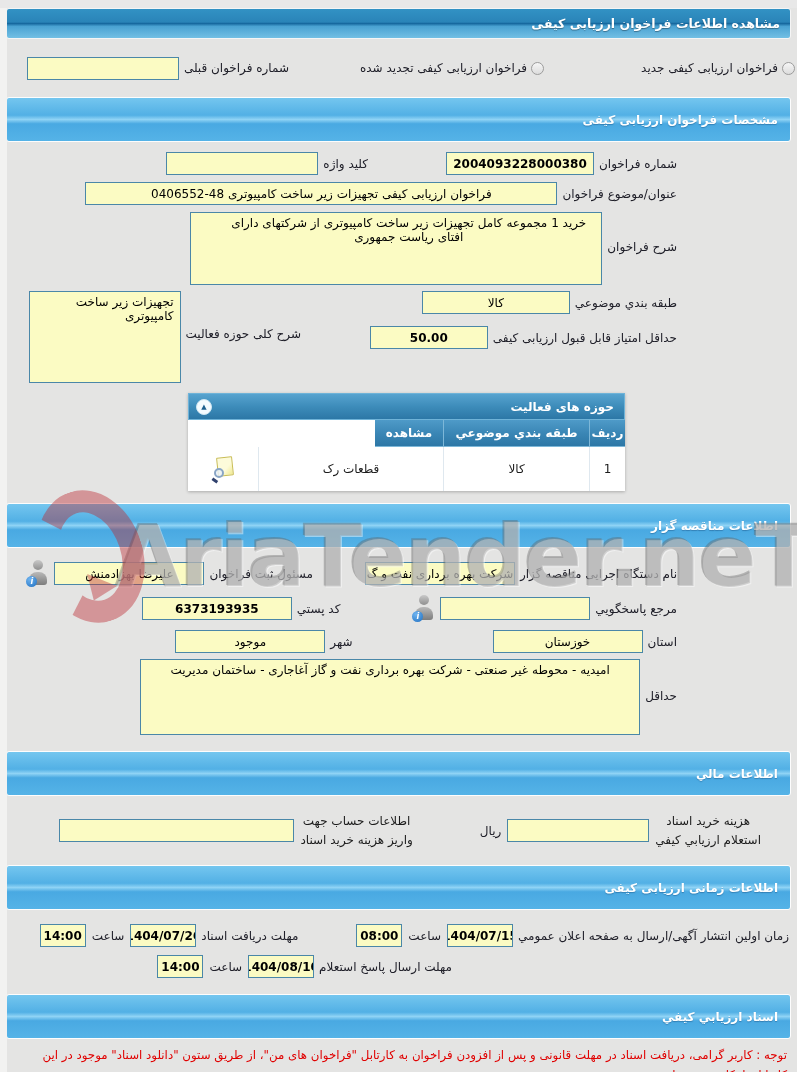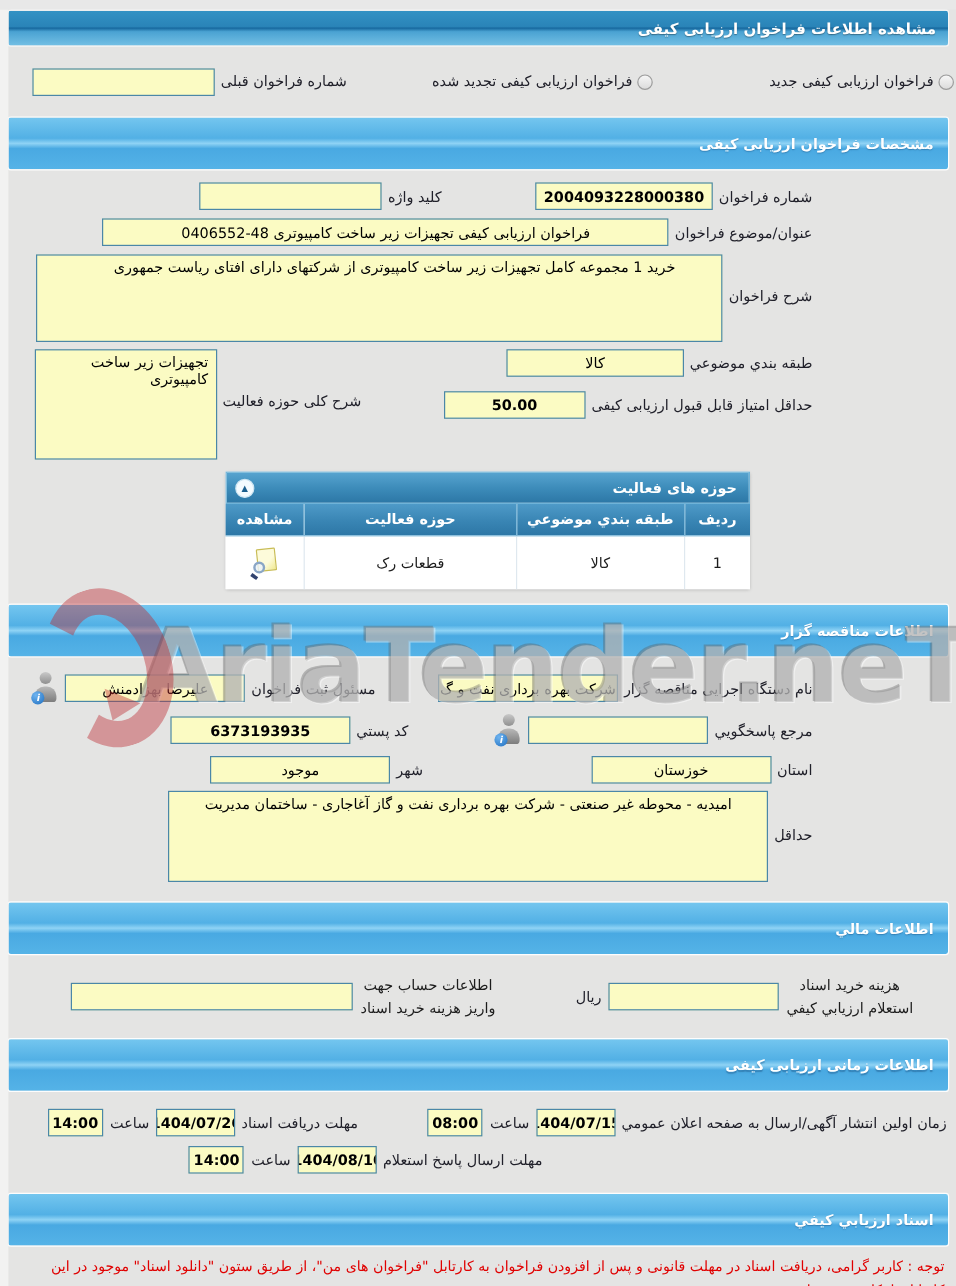--- a/index.html
+++ b/index.html
@@ -69,21 +69,21 @@
     background:linear-gradient(180deg,#4e9ac8 0%,#3985b4 55%,#2d77a6 100%);
     color:#fff; font-weight:bold; font-size:12px; height:27px;
     display:flex; align-items:center; justify-content:center;
     border-left:1px solid #7db7d8; border-bottom:1px solid #7db7d8;
   }
   .acttbl-row { display:flex; background:#fff; }
   .acttbl-row .td {
     height:44px; display:flex; align-items:center; justify-content:center;
     border-left:1px solid #dfe8ef; font-size:12px;
   }
-  .c-row { width:58px;text-align:center; } .c-cat { width:146px; } .c-field { width:185px; } .c-view { width:68px; border-left:none !important; }
+  .c-row { width:36px;text-align:center; } .c-cat { width:146px; } .c-field { width:185px; } .c-view { width:68px; border-left:none !important; }
 
   .view-icon { position:relative; width:24px; height:24px; cursor:pointer; }
   .view-icon .note {
     position:absolute; top:0; right:3px; width:16px; height:19px;
     background:linear-gradient(135deg,#fdfbda 60%,#f0e98f); border:1px solid #c9bd55;
     border-radius:1px; transform:rotate(-6deg);
   }
   .view-icon .lens {
     position:absolute; bottom:3px; left:2px; width:10px; height:10px; border-radius:50%;
     border:2px solid #8aa6c6; background:rgba(235,243,250,.8);
@@ -186,21 +186,21 @@
     <span class="ipt" style="width:152px;"></span>
   </div>
 
   <div class="frow" style="margin-top:7px; padding-right:120px;">
     <span class="lbl">عنوان/موضوع فراخوان</span>
     <span class="ipt" style="width:472px;">فراخوان ارزیابی کیفی تجهیزات زیر ساخت کامپیوتری  48-0406552</span>
   </div>
 
   <div class="frow" style="margin-top:7px; padding-right:120px; align-items:flex-start;">
     <span class="lbl" style="margin-top:28px;">شرح فراخوان</span>
-    <div class="tarea" style="width:572px; height:73px; text-align:center;padding-left:31px;">خرید 1 مجموعه کامل تجهیزات زیر ساخت کامپیوتری از شرکتهای دارای افتای ریاست جمهوری</div>
+    <div class="tarea" style="width:412px; height:73px; text-align:center;padding-left:31px;">خرید 1 مجموعه کامل تجهیزات زیر ساخت کامپیوتری از شرکتهای دارای افتای ریاست جمهوری</div>
   </div>
 
   <div style="display:flex; margin-top:6px; padding-right:120px;">
     <div style="width:370px;">
       <div class="frow">
         <span class="lbl">طبقه بندي موضوعي</span>
         <span class="ipt" style="width:148px;">کالا</span>
       </div>
       <div class="frow" style="margin-top:12px;">
         <span class="lbl">حداقل امتیاز قابل قبول ارزیابی کیفی</span>
@@ -214,21 +214,20 @@
   </div>
 
   <div class="acttbl">
     <div class="acttbl-title">
       <span>حوزه های فعالیت</span>
       <span class="collapse-btn">▲</span>
     </div>
     <div class="acttbl-head">
       <div class="th c-row">ردیف</div>
       <div class="th c-cat">طبقه بندي موضوعي</div>
-      <div class="th c-field">حوزه فعالیت</div>
       <div class="th c-view">مشاهده</div>
     </div>
     <div class="acttbl-row">
       <div class="td c-row">1</div>
       <div class="td c-cat">کالا</div>
       <div class="td c-field">قطعات رک</div>
       <div class="td c-view">
         <div class="view-icon">
           <span class="note"></span>
           <span class="lens"></span>

